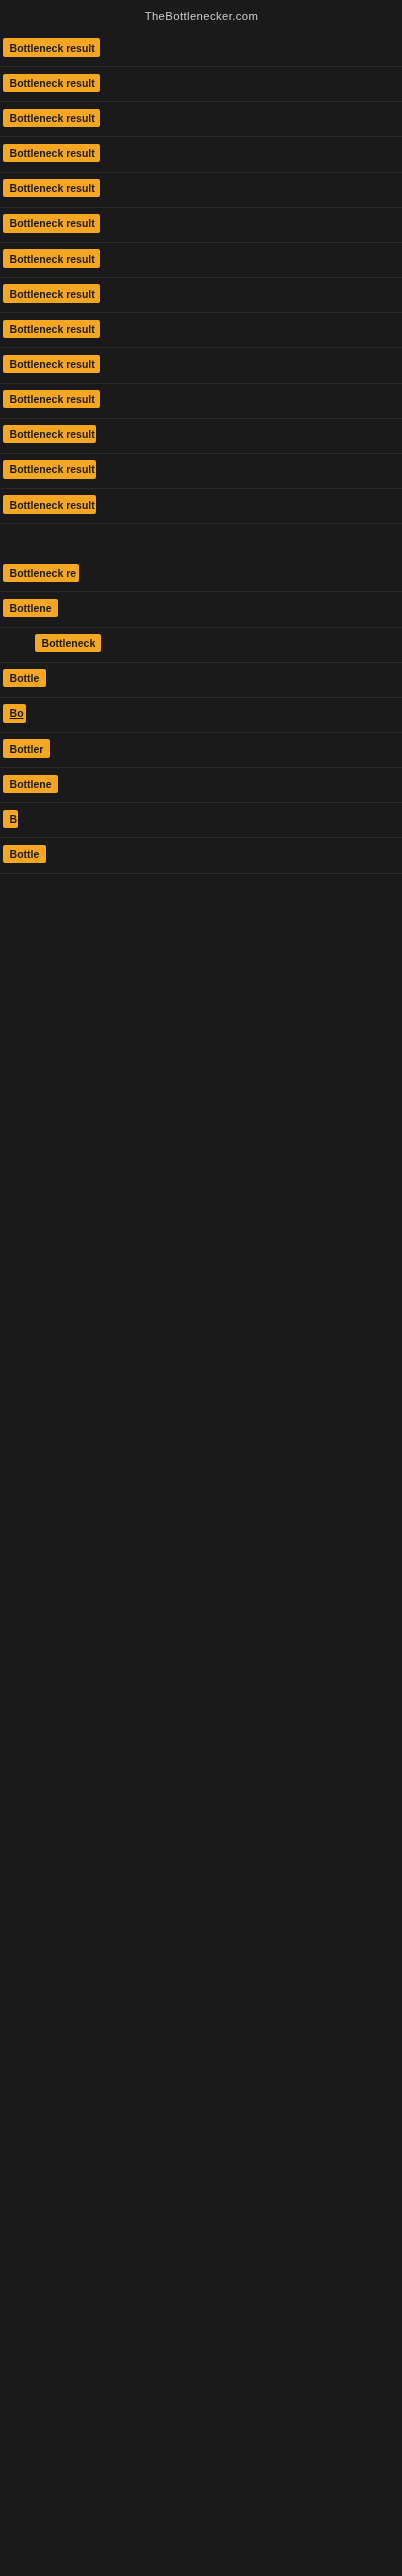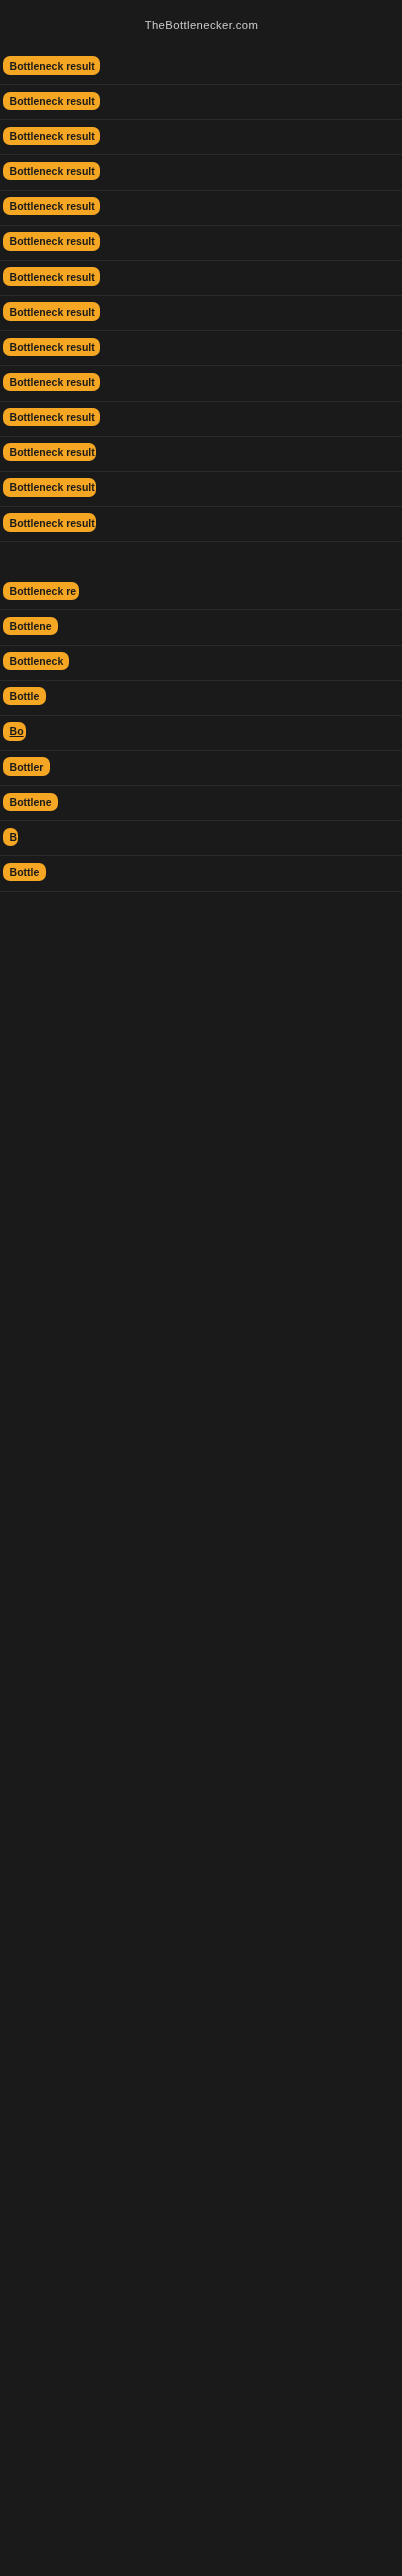--- a/index.html
+++ b/index.html
@@ -11,31 +11,31 @@
       width: 403px;
       min-height: 2576px;
       background-color: #1a1a1a;
       font-family: Arial, sans-serif;
       position: relative;
     }
     .site-title {
       text-align: center;
       color: #cccccc;
       font-size: 11.3px;
-      padding: 19px 0;
+      padding: 10px 0;
       letter-spacing: 0.4px;
     }
     .bottleneck-badge {
       display: inline-block;
       background-color: #f5a623;
       color: #1a1a1a;
       font-size: 10.5px;
       font-weight: bold;
       padding: 3.2px 6.4px;
-      border-radius: 7px;
+      border-radius: 2px;
       white-space: nowrap;
       overflow: hidden;
     }
     .row {
       padding: 6.4px 3.2px;
       border-bottom: 0.8px solid #2a2a2a;
     }
   </style>
 </head>
 <body>
@@ -53,21 +53,21 @@
       <div class="row"><span class="bottleneck-badge" style="max-width: 97px;">Bottleneck result</span></div>
       <div class="row"><span class="bottleneck-badge" style="max-width: 97px;">Bottleneck result</span></div>
       <div class="row"><span class="bottleneck-badge" style="max-width: 97px;">Bottleneck result</span></div>
       <div class="row"><span class="bottleneck-badge" style="max-width: 97px;">Bottleneck result</span></div>
       <div class="row"><span class="bottleneck-badge" style="max-width: 97px;">Bottleneck result</span></div>
       <div class="row"><span class="bottleneck-badge" style="max-width: 93px;">Bottleneck result</span></div>
       <div class="row"><span class="bottleneck-badge" style="max-width: 93px;">Bottleneck result</span></div>
       <div class="row"><span class="bottleneck-badge" style="max-width: 93px;">Bottleneck result</span></div>
       <div class="row"><span class="bottleneck-badge" style="max-width: 76px; margin-top: 33px;">Bottleneck re</span></div>
       <div class="row"><span class="bottleneck-badge" style="max-width: 60px;">Bottlene</span></div>
-      <div class="row"><span class="bottleneck-badge" style="max-width: 66px;">Bottleneck</span></div>
+      <div class="row"><span class="bottleneck-badge" style="max-width: 66px; margin-left: 32px;">Bottleneck</span></div>
       <div class="row"><span class="bottleneck-badge" style="max-width: 47px;">Bottle</span></div>
       <div class="row"><span class="bottleneck-badge" style="max-width: 22.5px; text-decoration: underline;">Bo</span></div>
       <div class="row"><span class="bottleneck-badge" style="max-width: 50px;">Bottler</span></div>
       <div class="row"><span class="bottleneck-badge" style="max-width: 58px;">Bottlene</span></div>
       <div class="row"><span class="bottleneck-badge" style="max-width: 14.5px;">B</span></div>
       <div class="row"><span class="bottleneck-badge" style="max-width: 44px;">Bottle</span></div>
     </div>
 </div>
 
 

